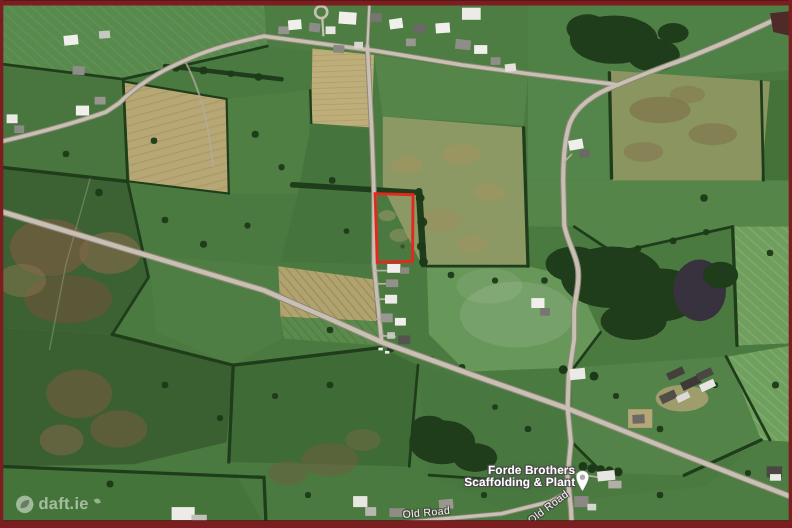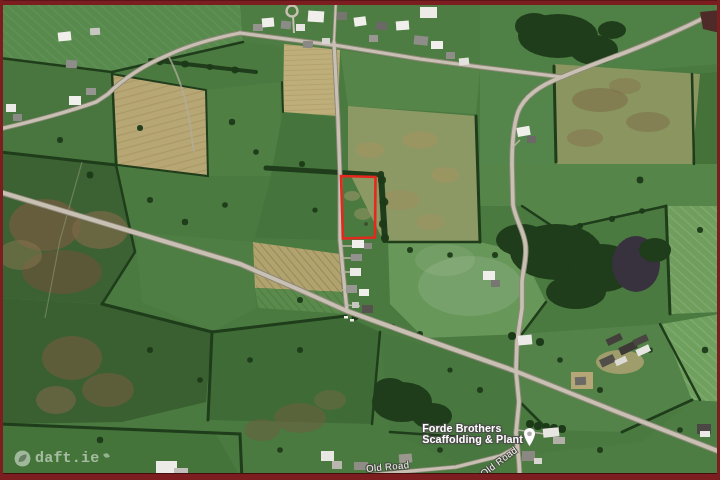--- a/index.html
+++ b/index.html
@@ -1,28 +1,28 @@
 <!DOCTYPE html>
 <html><head>
 <meta charset="utf-8">
 <style>
   html,body{margin:0;padding:0;background:#222;}
   #stage{position:relative;width:720px;height:480px;overflow:hidden;background:#4b7a41;
          font-family:"Liberation Sans",sans-serif;}
   #mapsvg{position:absolute;left:0;top:0;width:720px;height:480px;display:block;}
   .overlay{position:absolute;pointer-events:none;}
-  .poi-label{right:197px;top:423px;text-align:left;color:#ffffff;font-size:10.8px;line-height:11px;
+  .poi-label{right:197px;top:423px;text-align:right;color:#ffffff;font-size:10.8px;line-height:11px;
              font-weight:600;letter-spacing:.1px;white-space:nowrap;
              text-shadow:-1px -1px 0 #4d4d4b,1px -1px 0 #4d4d4b,-1px 1px 0 #4d4d4b,1px 1px 0 #4d4d4b,0 0 3px #3c3c3a;}
   .road-label{color:#f4f2ed;font-size:9.5px;font-weight:400;letter-spacing:.4px;white-space:nowrap;
               text-shadow:-1px -1px 0 rgba(70,70,66,.9),1px -1px 0 rgba(70,70,66,.9),-1px 1px 0 rgba(70,70,66,.9),1px 1px 0 rgba(70,70,66,.9);}
   .road-label-1{left:366px;top:461px;transform:rotate(-5deg);transform-origin:center;}
   .road-label-2{left:477px;top:456px;transform:rotate(-37deg);transform-origin:center;}
   .pin{left:522px;top:427px;width:15px;height:22px;}
-  .watermark{left:14px;top:450px;display:flex;align-items:center;gap:4px;font-family:Liberation Mono, monospace;}
+  .watermark{left:14px;top:450px;display:flex;align-items:center;gap:4px;}
   .watermark-text{font-size:15px;font-weight:bold;color:rgba(232,241,232,.58);letter-spacing:.2px;}
   .wm-leaf{width:5px;height:5px;background:rgba(232,241,232,.5);border-radius:0 70% 0 70%;
            transform:rotate(-25deg);margin:0 0 7px 1px;}
   .frame{position:absolute;z-index:50;}
   .frame-top{left:0;top:0;width:720px;height:5px;background:linear-gradient(#5e1418 0 1px,#7c1d20 1px);}
   .frame-bottom{left:0;bottom:0;width:720px;height:7px;background:linear-gradient(#43100f 0 1px,#7c1d20 1px);}
   .frame-left{left:0;top:0;width:3px;height:480px;background:#7c1d20;}
   .frame-right{right:0;top:0;width:3px;height:480px;background:#7c1d20;}
 </style>
 </head>

